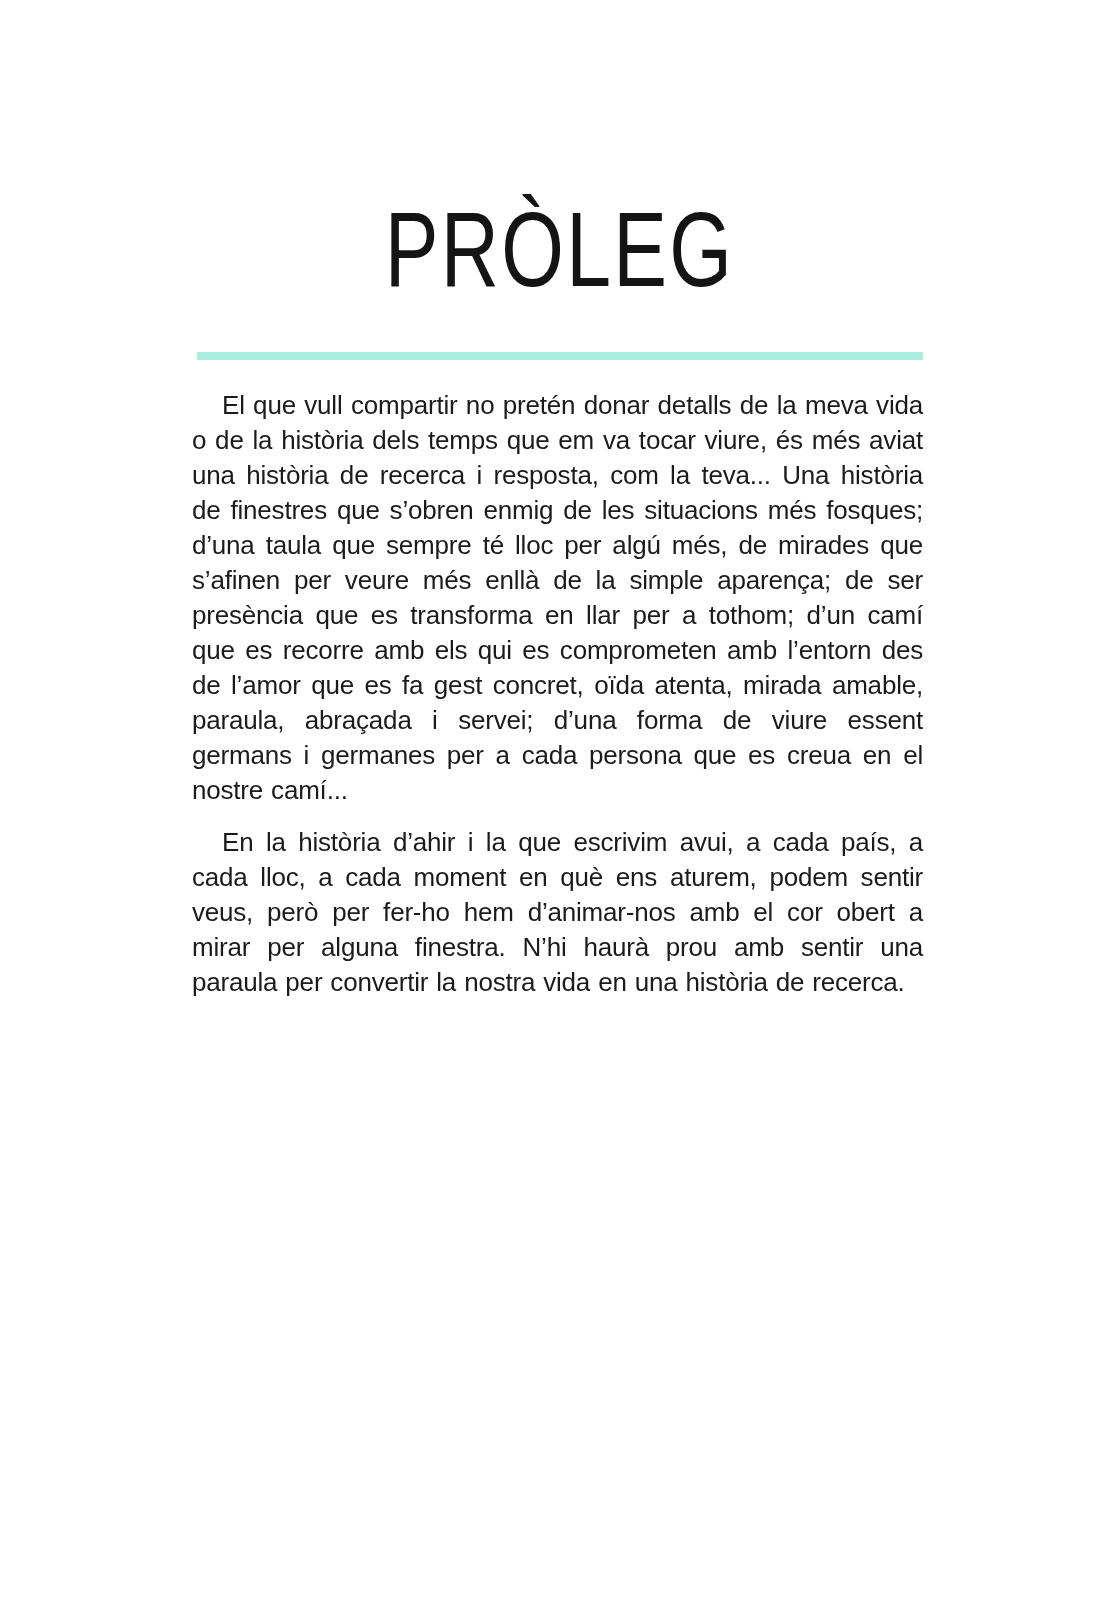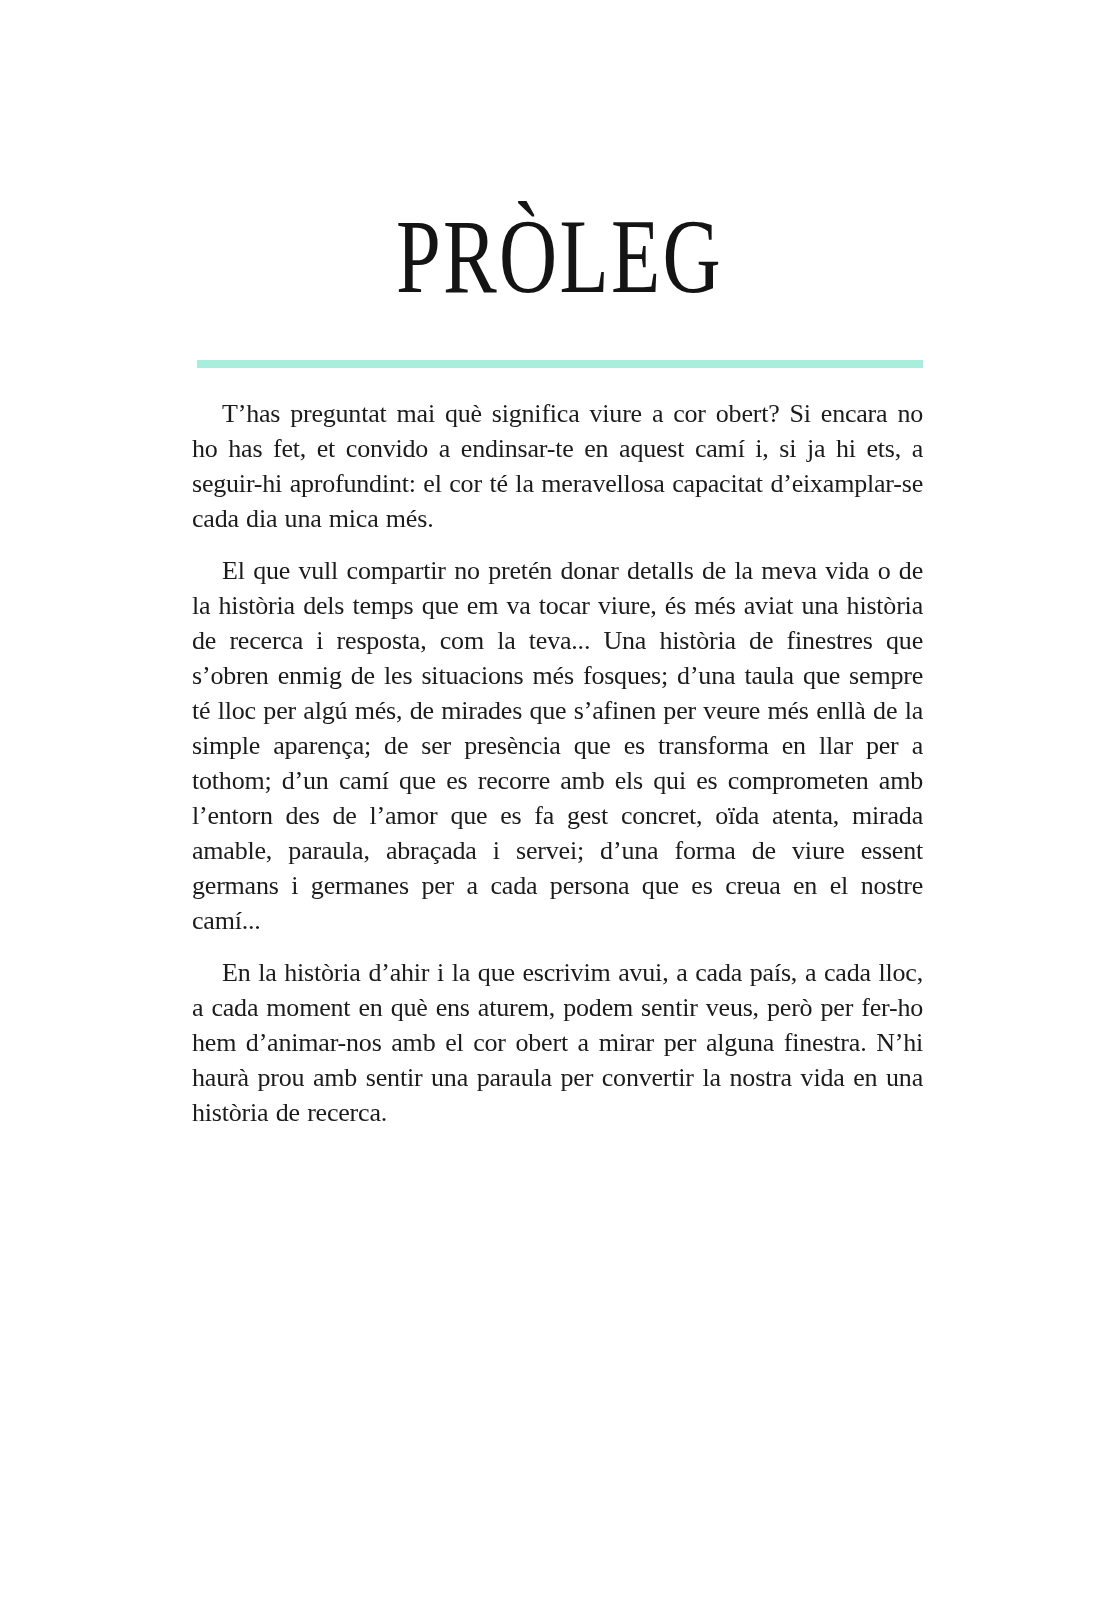--- a/index.html
+++ b/index.html
@@ -4,24 +4,24 @@
 <style>
   html, body {
     margin: 0;
     padding: 0;
     background: #ffffff;
   }
   .page {
     position: relative;
     width: 1119px;
     height: 1230px;
-    margin: 8px auto;
+    margin: 0 auto;
     background: #ffffff;
     overflow: hidden;
-    font-family: Liberation Serif, serif;
+    font-family: Liberation Sans, sans-serif;
     color: #1b1b1b;
   }
   .chapter-header {
     margin-top: 196px;
   }
   .chapter-title {
     margin: 0;
     text-align: center;
     font-size: 106px;
     line-height: 1.0;
@@ -57,18 +57,17 @@
 <body>
 
 <div class="page">
 
   <header class="chapter-header">
     <h1 class="chapter-title">PRÒLEG</h1>
     <div class="accent-rule" style="background-color: rgb(169, 238, 221);"></div>
   </header>
 
   <main class="body-text">
-    <p>T’has preguntat mai què significa viure a cor obert? Si encara no ho has fet, et convido a endinsar-te en aquest camí i, si ja hi ets, a seguir-hi aprofundint: el cor té la meravellosa capacitat d’eixamplar-se cada dia una mica més.</p>
     <p>El que vull compartir no pretén donar detalls de la meva vida o de la història dels temps que em va tocar viure, és més aviat una història de recerca i resposta, com la teva... Una història de finestres que s’obren enmig de les situacions més fosques; d’una taula que sempre té lloc per algú més, de mirades que s’afinen per veure més enllà de la simple aparença; de ser presència que es transforma en llar per a tothom; d’un camí que es recorre amb els qui es comprometen amb l’entorn des de l’amor que es fa gest concret, oïda atenta, mirada amable, paraula, abraçada i servei; d’una forma de viure essent germans i germanes per a cada persona que es creua en el nostre camí...</p>
     <p>En la història d’ahir i la que escrivim avui, a cada país, a cada lloc, a cada moment en què ens aturem, podem sentir veus, però per fer-ho hem d’animar-nos amb el cor obert a mirar per alguna finestra. N’hi haurà prou amb sentir una paraula per convertir la nostra vida en una història de recerca.</p>
   </main>
 
 </div>
 
 </body></html>

